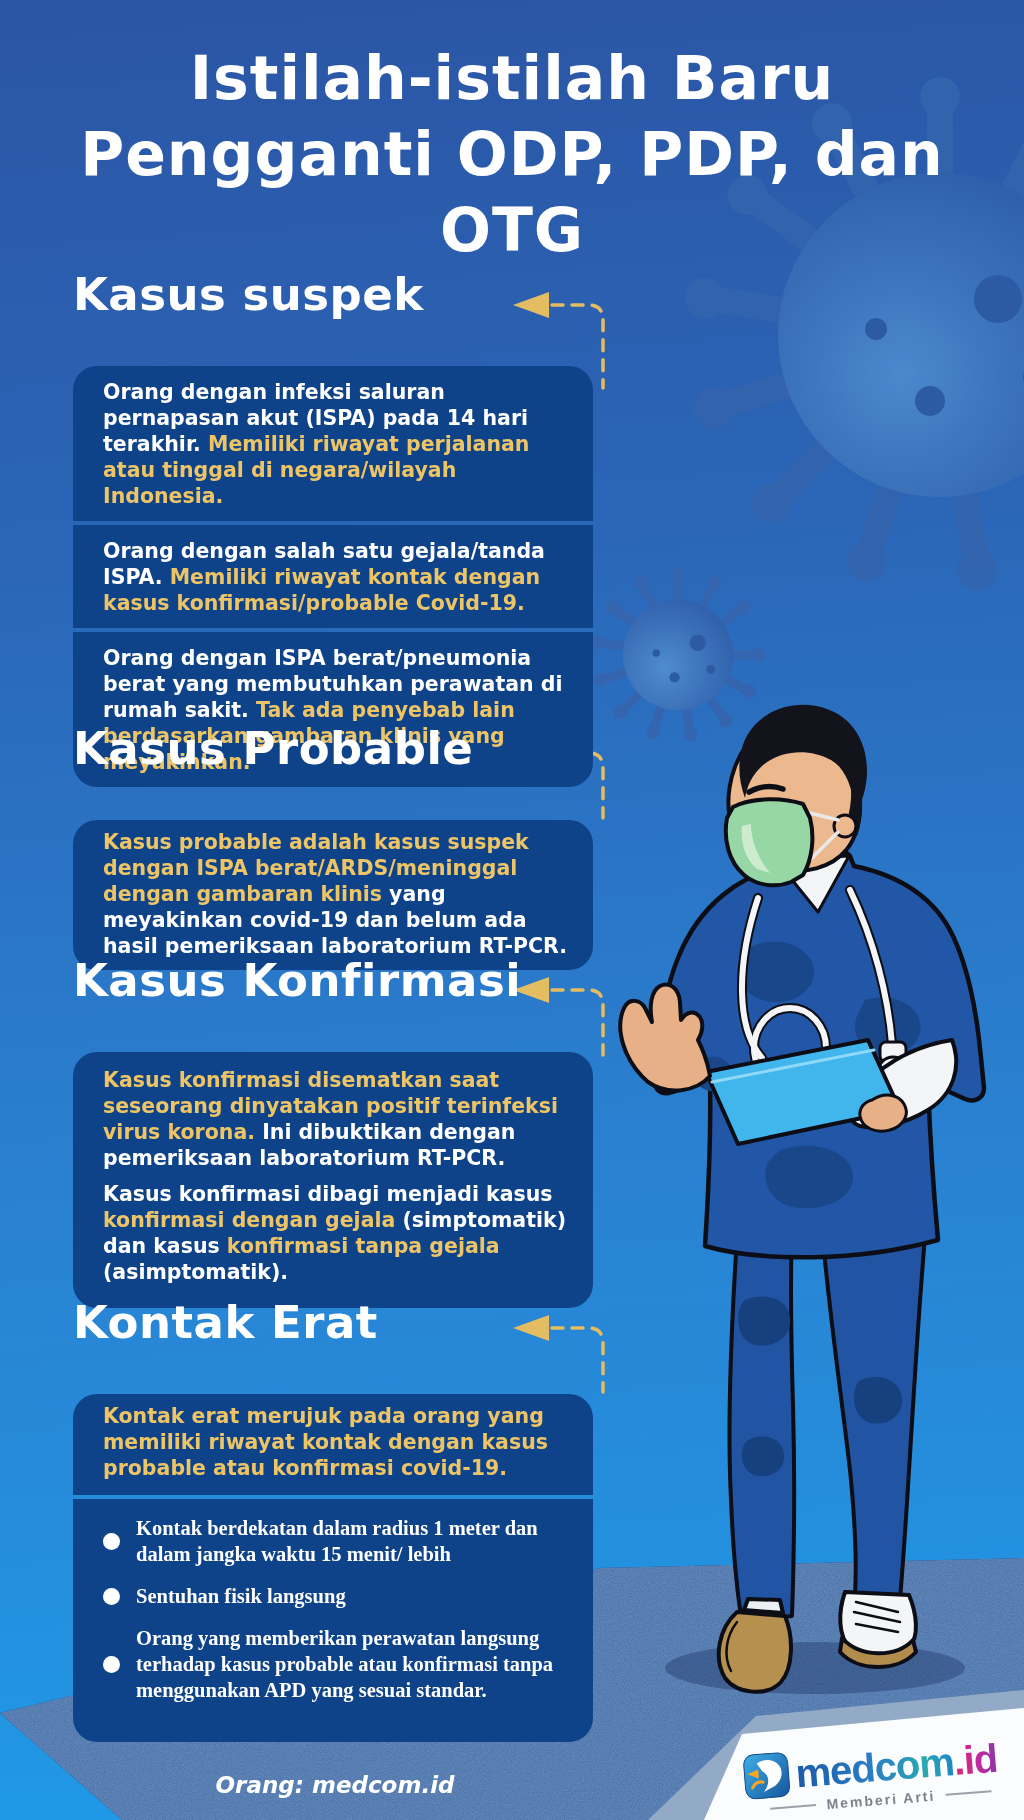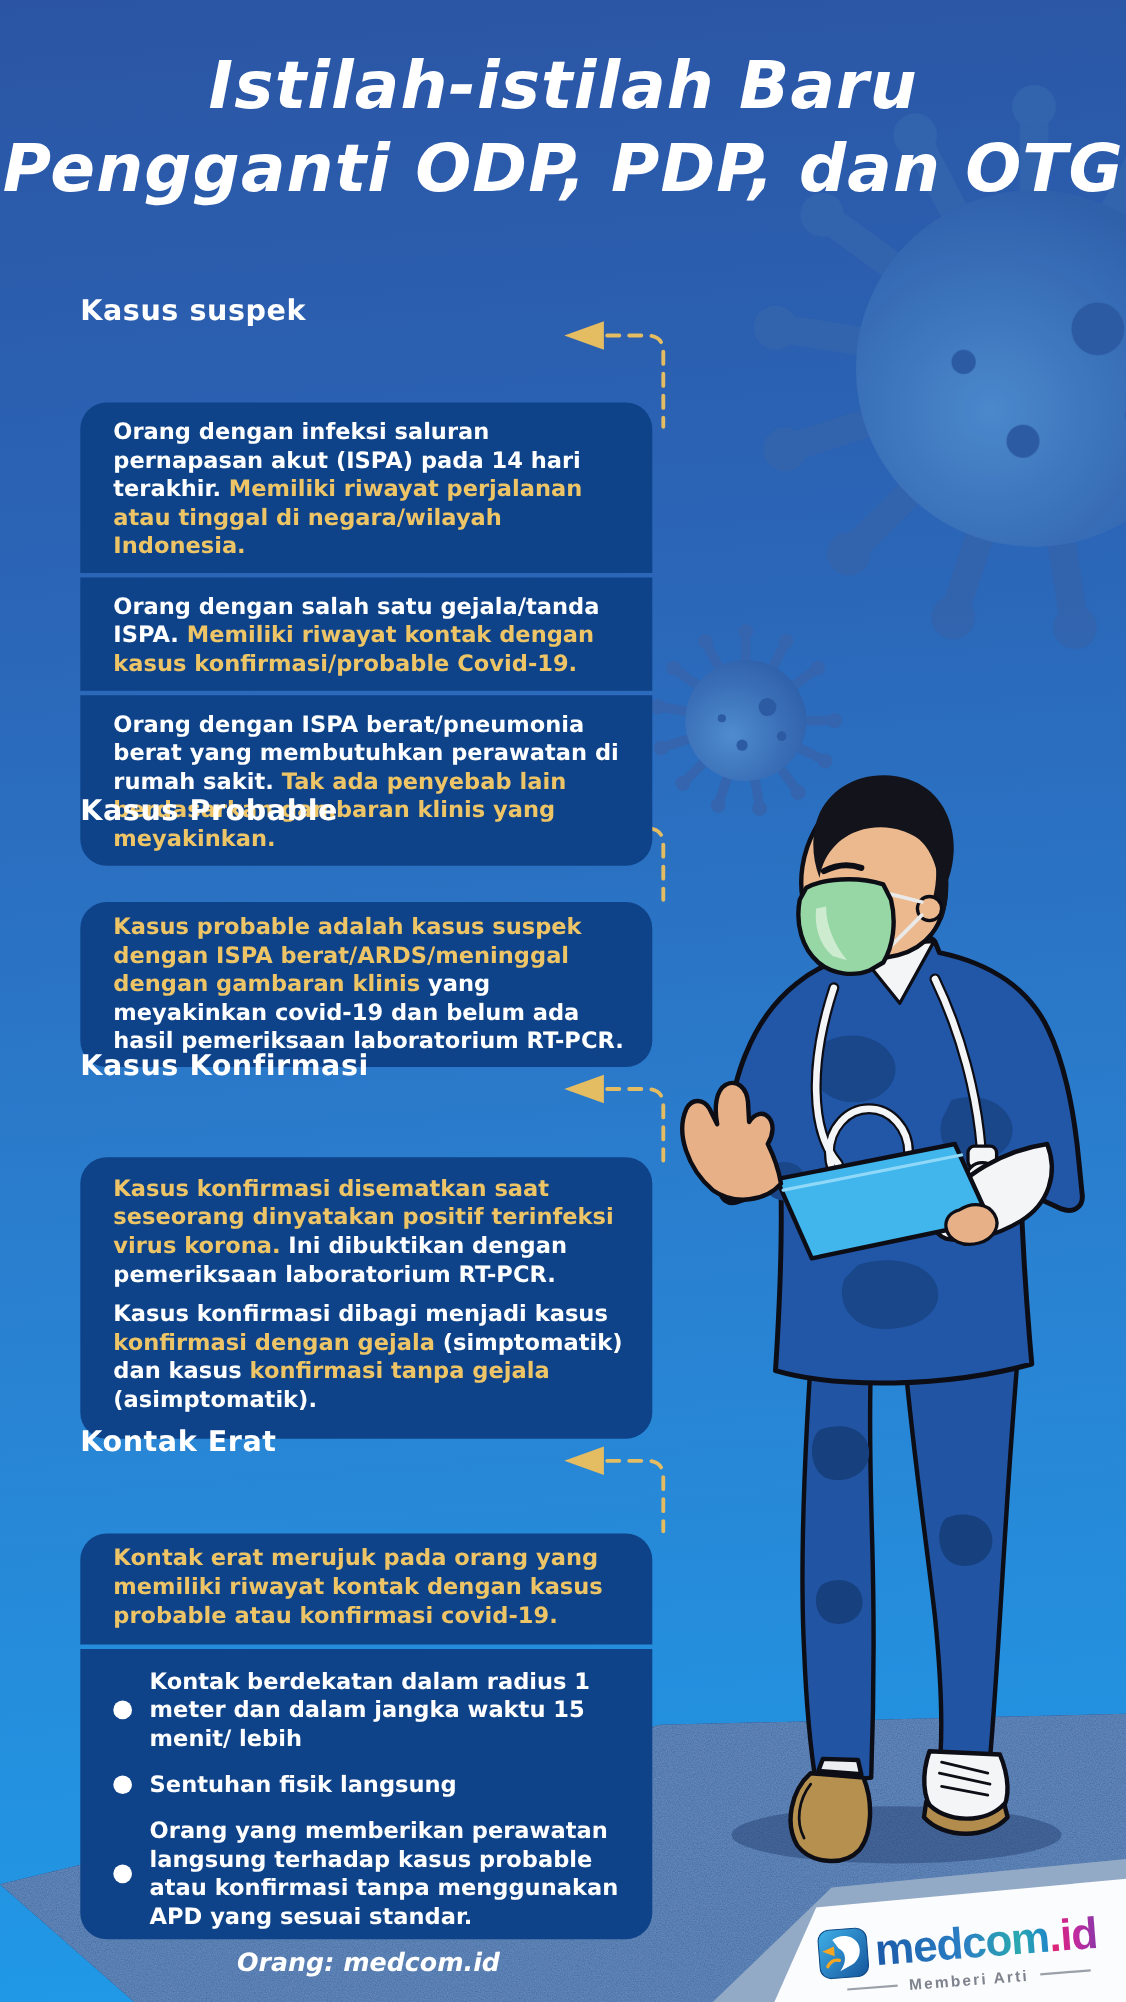--- a/index.html
+++ b/index.html
@@ -3,24 +3,24 @@
 <meta charset="utf-8">
 <style>
   html,body{margin:0;padding:0;background:#0d2450;}
   .stage{
     position:relative;width:1024px;height:1820px;overflow:hidden;
     background:linear-gradient(176deg,#2b55a4 0%,#2b66b8 30%,#2a80d0 62%,#1f9be8 100%);
     font-family:"DejaVu Sans","Liberation Sans",sans-serif;
   }
   svg.scene{position:absolute;left:0;top:0;}
   .title{position:absolute;top:40px;left:0;width:1024px;text-align:center;color:#ffffff;
-    font-size:60px;font-weight:800;line-height:76px;letter-spacing:1px;font-style:italic;}
+    font-size:60px;font-weight:800;line-height:76px;letter-spacing:1px;}
   .sec{position:absolute;left:73px;width:520px;}
   #sec-0{top:268px} #sec-1{top:722px} #sec-2{top:954px} #sec-3{top:1296px}
-  .sec-title{color:#ffffff;font-size:26px;font-weight:800;letter-spacing:.5px;height:50px;}
+  .sec-title{color:#ffffff;font-size:45px;font-weight:800;letter-spacing:.5px;height:50px;}
   .boxes{display:flex;flex-direction:column;gap:4px;margin-top:48px;}
   .bx{background:#0f4389;}
   .bx.first{border-radius:24px 24px 0 0}
   .bx.mid{border-radius:0}
   .bx.last{border-radius:0 0 24px 24px}
   .bx.only{border-radius:24px}
   #sec-0 .bx:nth-child(1){min-height:129px}
   #sec-0 .bx:nth-child(2){min-height:102px}
   #sec-0 .bx:nth-child(3){min-height:131px}
   #sec-1 .bx{min-height:150px}
@@ -30,21 +30,21 @@
   .para{padding:13px 22px 12px 30px;font-size:20.5px;line-height:26px;font-weight:700;color:#ffffff;}
   #sec-1 .para{padding:9px 22px 10px 30px}
   #sec-2 .para{padding:0 22px 10px 30px}
   #sec-2 .para:first-child{padding-top:15px}
   #sec-3 .bx:first-child .para{padding-top:9px;padding-bottom:6px}
   .w{color:#ffffff}
   .y{color:#edc566}
   .brow{display:flex;align-items:center;padding:8px 22px 8px 30px;}
   .brow:first-child{padding-top:16px}
   .dot{flex:0 0 17px;width:17px;height:17px;border-radius:50%;background:#ffffff;margin-right:16px;}
-  .btxt{font-size:20.5px;line-height:26px;font-weight:700;color:#ffffff;}
+  .btxt{font-size:20.5px;line-height:26px;font-weight:700;color:#ffffff;font-family:Liberation Serif, serif;}
   .source{position:absolute;left:75px;top:1772px;width:520px;text-align:center;color:#ffffff;
     font-style:italic;font-weight:700;font-size:23px;}
   .logo-wrap{position:absolute;left:744px;top:1744px;width:270px;transform:rotate(-4.5deg);
     font-family:"Liberation Sans",sans-serif;}
   .logo-row{display:flex;align-items:center;}
   .eagle{width:46px;height:46px;margin-right:6px;flex:0 0 46px;}
   .brand{font-size:40px;font-weight:800;letter-spacing:-1px;color:#1f6cb0;}
   .dotid{font-size:40px;font-weight:800;letter-spacing:-1px;color:#b82e96;}
   @supports (-webkit-background-clip:text){
     .brand{background:linear-gradient(90deg,#1b5aa8 0%,#2b7fc4 50%,#2aa8b0 82%,#1f86c8 100%);

